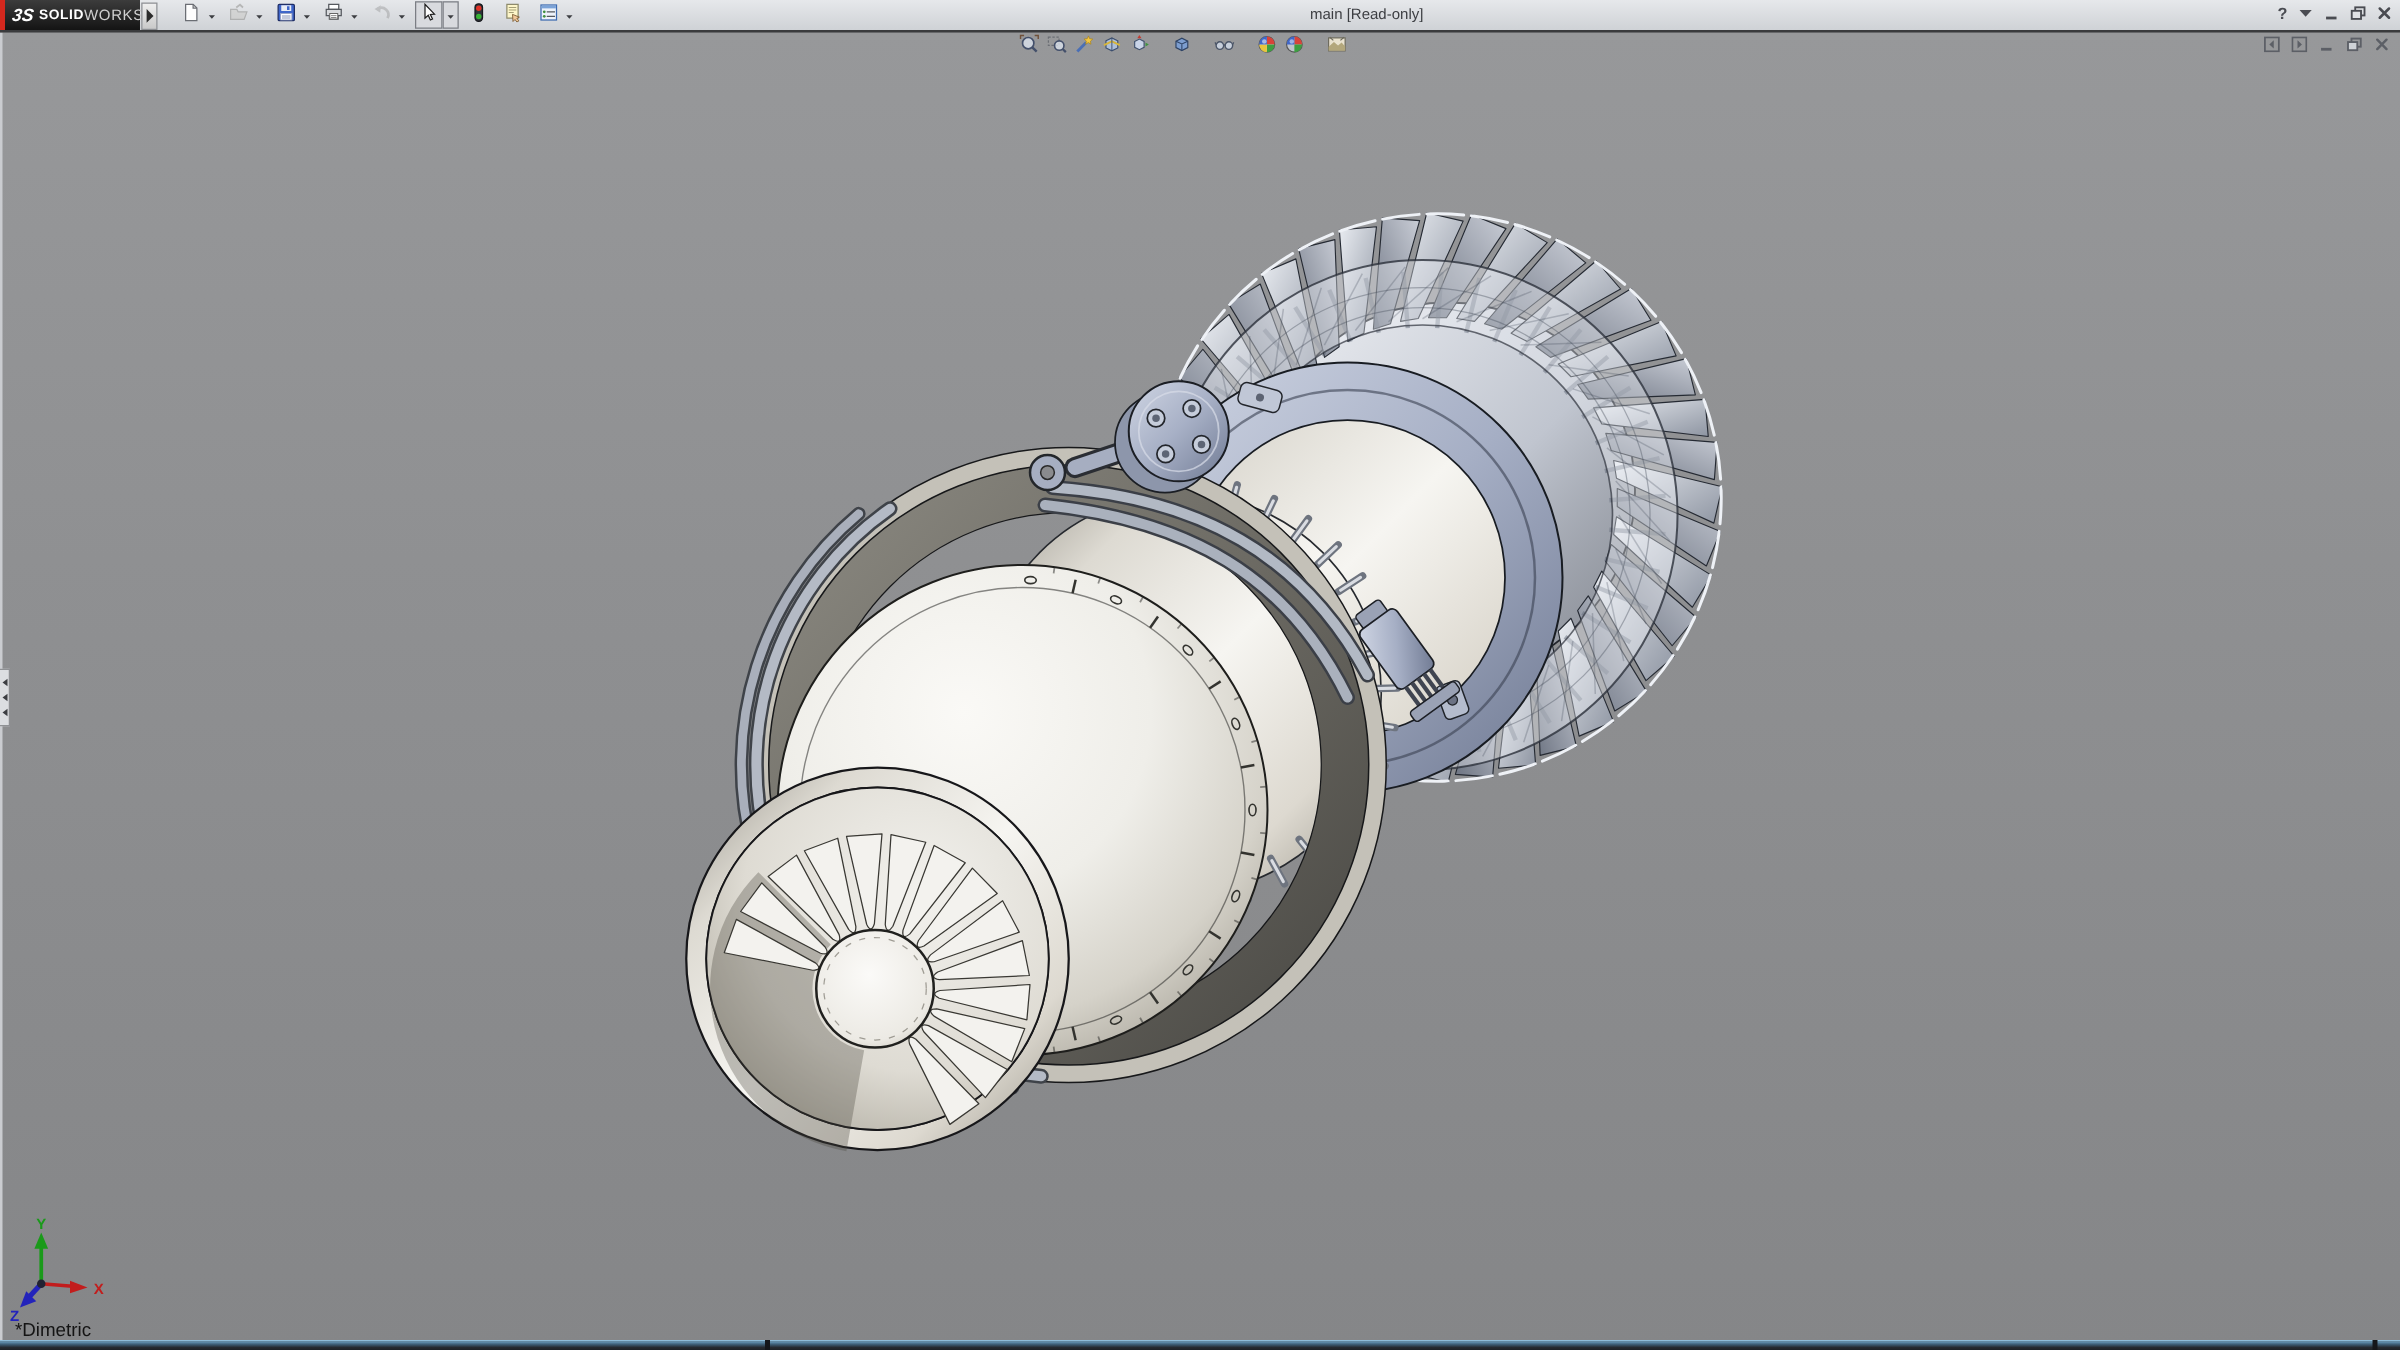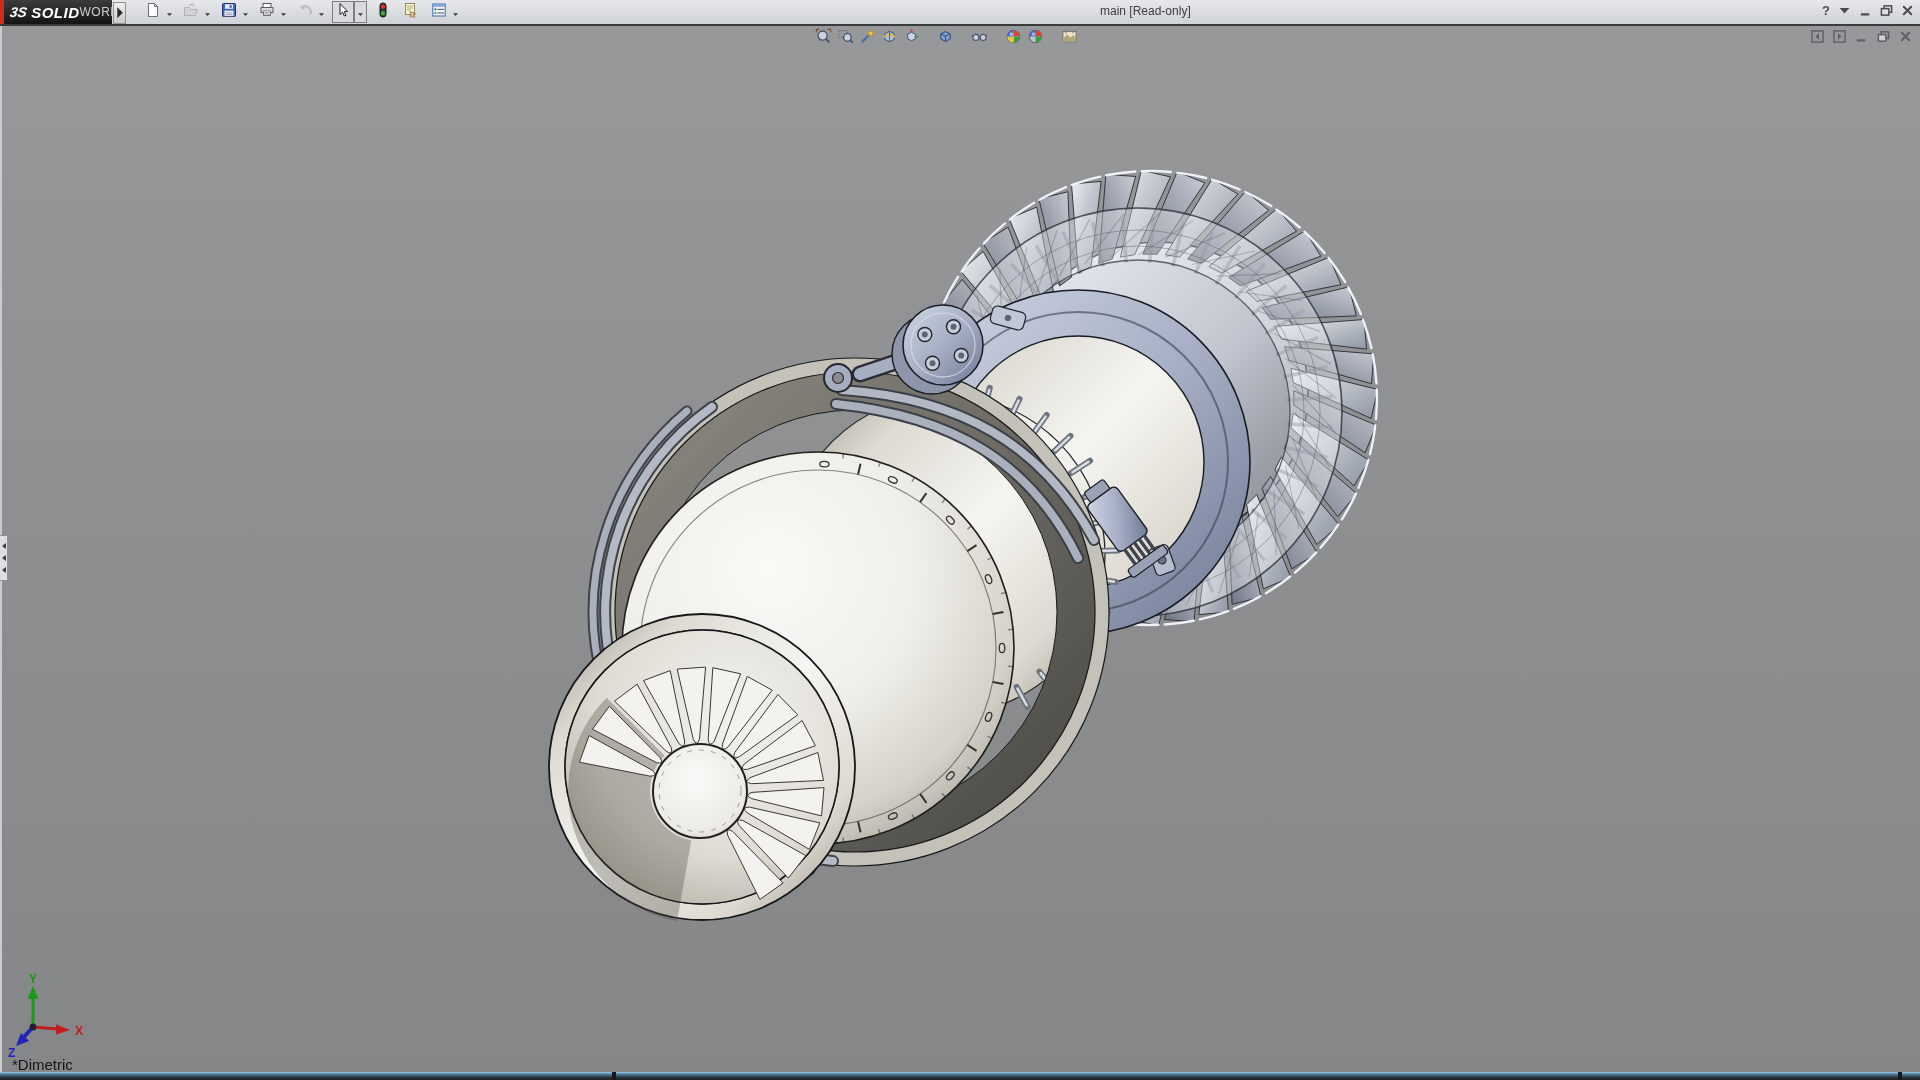--- a/index.html
+++ b/index.html
@@ -4,33 +4,33 @@
 <style>
   html,body{margin:0;padding:0;width:1920px;height:1080px;overflow:hidden;
     font-family:"Liberation Sans", sans-serif; background:#8f9193;}
   
   #titlebar{position:absolute;top:0;left:0;width:1920px;height:24px;
     background:linear-gradient(#e6e8eb,#cfd2d6);border-bottom:2px solid #3a3b3d;z-index:30;}
   #logo{position:absolute;top:0;left:0;height:24px;width:112px;
     background:linear-gradient(#3c3c3c,#141414);display:flex;align-items:center;}
   #logo .redstrip{position:absolute;left:0;top:0;width:4px;height:24px;background:#d5281e;}
   #logo .glyph{color:#fff;font-style:italic;font-weight:bold;font-size:14px;margin-left:10px;transform:skewX(-8deg);}
-  #logo .bold{color:#fff;font-weight:bold;font-size:15px;letter-spacing:.5px;margin-left:4px;font-style:italic;}
+  #logo .bold{color:#fff;font-weight:bold;font-size:11px;letter-spacing:.5px;margin-left:4px;}
   #logo .light{color:#cfcfcf;font-weight:normal;font-size:12px;letter-spacing:.5px;}
   #flyout{position:absolute;left:113px;top:2px;width:11px;height:20px;background:linear-gradient(#efefef,#c9c9c9);
     border:1px solid #8e9094;display:flex;align-items:center;justify-content:center;}
   #main-toolbar{position:absolute;left:142px;top:2px;height:20px;display:flex;align-items:center;}
   .tbtn{width:20px;height:20px;display:flex;align-items:center;justify-content:center;border:1px solid transparent;}
   .tbtn svg{width:16px;height:16px;}
   .tbtn.pressed{background:#d8dade;border:1px solid #7b7e84;}
   .tbtn.disabled{opacity:.5;filter:grayscale(70%);}
   .caretbtn{width:11px;height:20px;display:flex;align-items:center;justify-content:center;margin-right:5px;}
   .caretbtn svg{width:7px;height:5px;}
   .caretbtn.boxed{border:1px solid #7b7e84;background:#d8dade;}
-  #doc-title{position:absolute;left:1100px;top:4px;font-size:12px;color:#3c3e42;}
+  #doc-title{position:absolute;left:1048px;top:4px;font-size:12px;color:#3c3e42;}
   #tb-controls{position:absolute;right:6px;top:3px;display:flex;align-items:center;gap:8px;}
   #tb-controls .wc{color:#4a4c52;font-size:13px;font-weight:bold;display:flex;align-items:center;}
   #tb-controls svg{width:13px;height:13px;}
   
   #viewport{position:absolute;top:26px;left:0;width:1920px;height:1054px;
     background:linear-gradient(#97989a 0%,#8f9092 40%,#858688 100%);}
   #viewport .leftframe{position:absolute;left:0;top:0;width:2px;height:100%;background:#caccd0;}
   #headsup{position:absolute;top:2px;left:812px;display:flex;align-items:center;z-index:20;}
   .hbtn{width:22px;height:20px;display:flex;align-items:center;justify-content:center;}
   .hbtn svg{width:17px;height:17px;}

